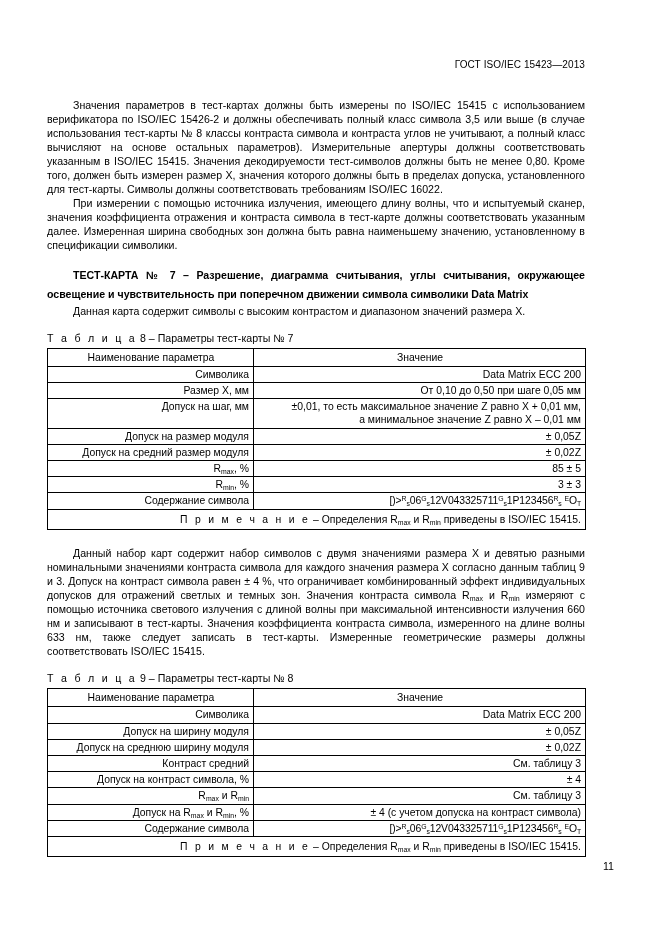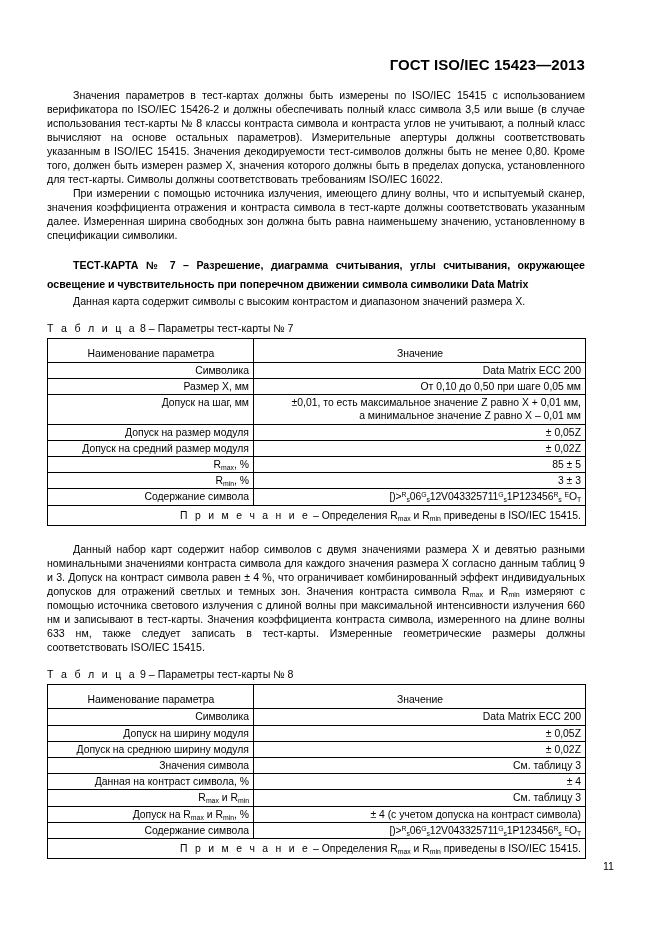--- a/index.html
+++ b/index.html
@@ -29,24 +29,24 @@
   .content {
     position: absolute;
     left: 47px;
     top: 58px;
     width: 538px;
   }
 
   
   .doc-header {
     text-align: right;
-    font-size: 15px;
-    font-weight: bold;
+    font-size: 10px;
+    font-weight: normal;
     letter-spacing: 0.1px;
-    margin: 0 0 16px 0;
+    margin: 0 0 26px 0;
     line-height: 14px;
   }
 
   
   p.body-par {
     margin: 0 0 0 0;
     font-size: 10.6px;
     line-height: 14.05px;
     text-align: justify;
     text-indent: 26px;
@@ -91,21 +91,21 @@
 
   table.gost td, table.gost th {
     border: 1px solid #000000;
     padding: 1px 4px 1px 5px;
     vertical-align: top;
     font-weight: normal;
     text-align: right;
   }
   table.gost thead th {
     text-align: center;
-    padding-top: 8px;
+    padding-top: 2px;
     padding-bottom: 2px;
   }
   table.gost td.val { padding-left: 6px; }
   table.gost td.note {
     padding-top: 3px;
     padding-bottom: 3px;
   }
   table.gost td.note .spaced {
     letter-spacing: 2.3px;
   }
@@ -244,25 +244,25 @@
         </tr>
         <tr>
           <td>Допуск на ширину модуля</td>
           <td class="val">± 0,05Z</td>
         </tr>
         <tr>
           <td>Допуск на среднюю ширину модуля</td>
           <td class="val">± 0,02Z</td>
         </tr>
         <tr>
-          <td>Значения символа</td>
+          <td>Контраст средний</td>
           <td class="val">См. таблицу 3</td>
         </tr>
         <tr>
-          <td>Данная на контраст символа, %</td>
+          <td>Допуск на контраст символа, %</td>
           <td class="val">± 4</td>
         </tr>
         <tr>
           <td>R<sub>max</sub> и R<sub>min</sub></td>
           <td class="val">См. таблицу 3</td>
         </tr>
         <tr>
           <td>Допуск на R<sub>max</sub> и R<sub>min</sub>, %</td>
           <td class="val">± 4 (с учетом допуска на контраст символа)</td>
         </tr>

